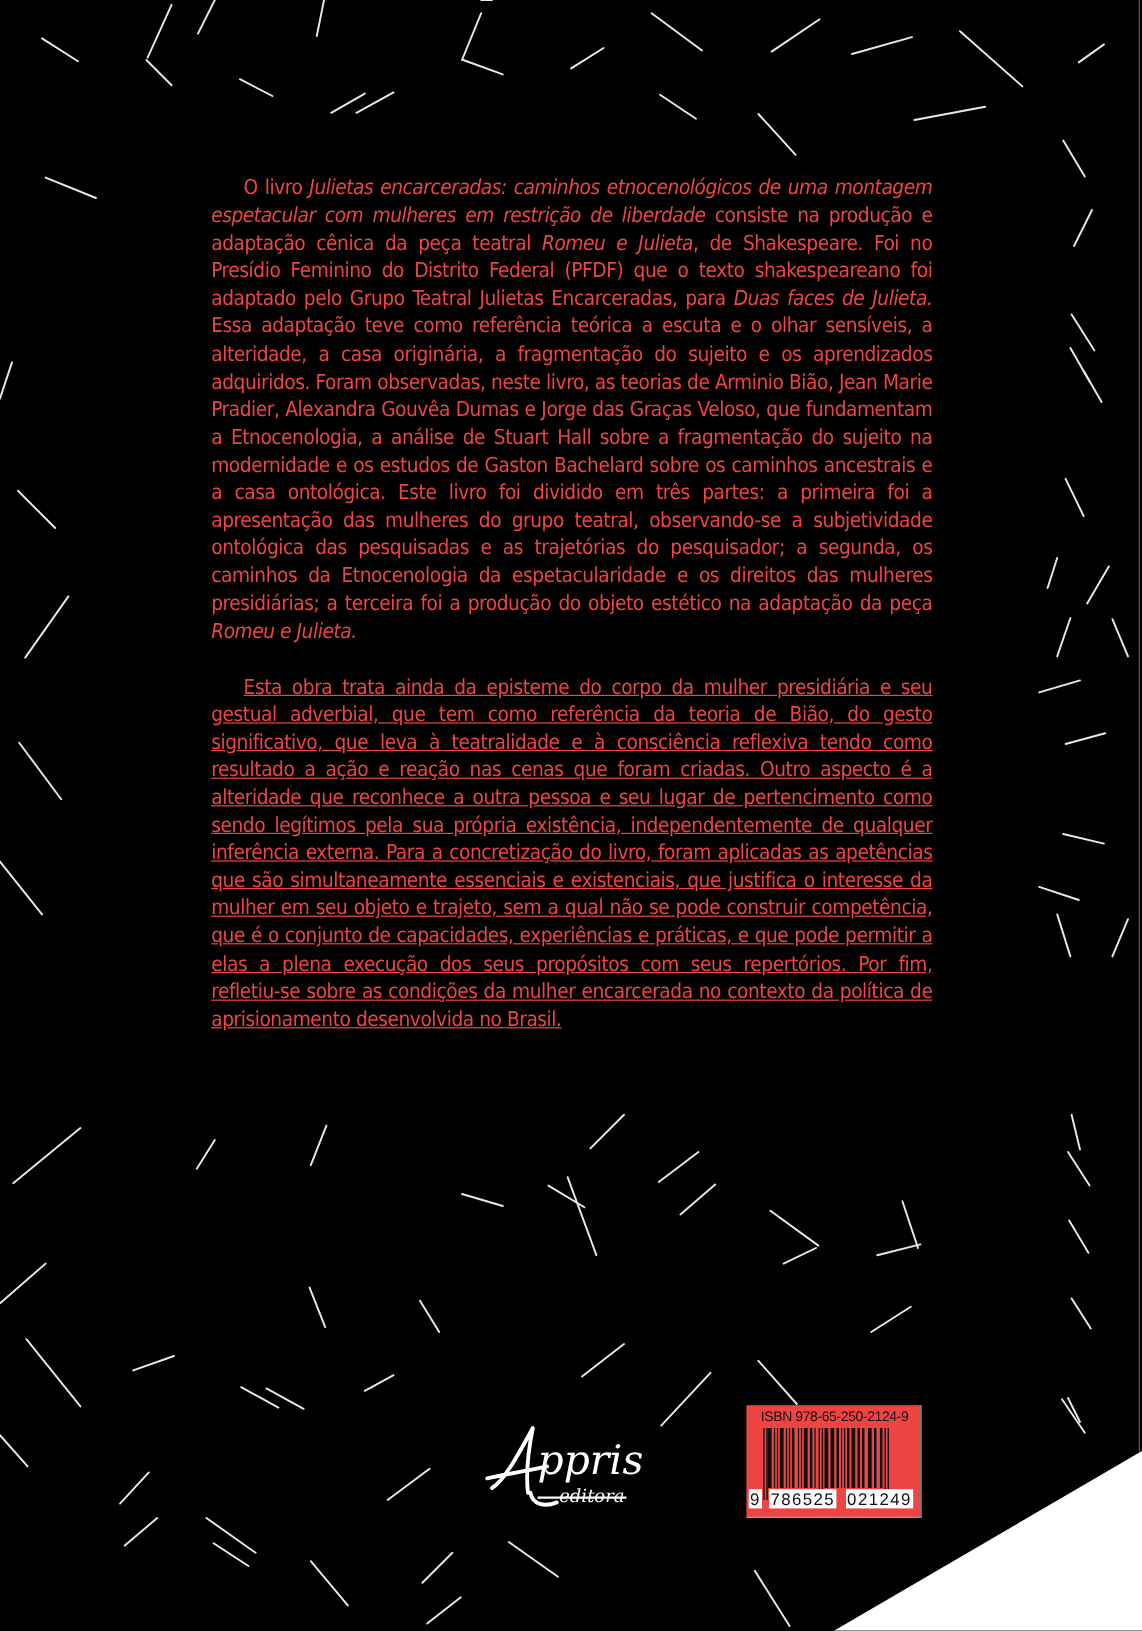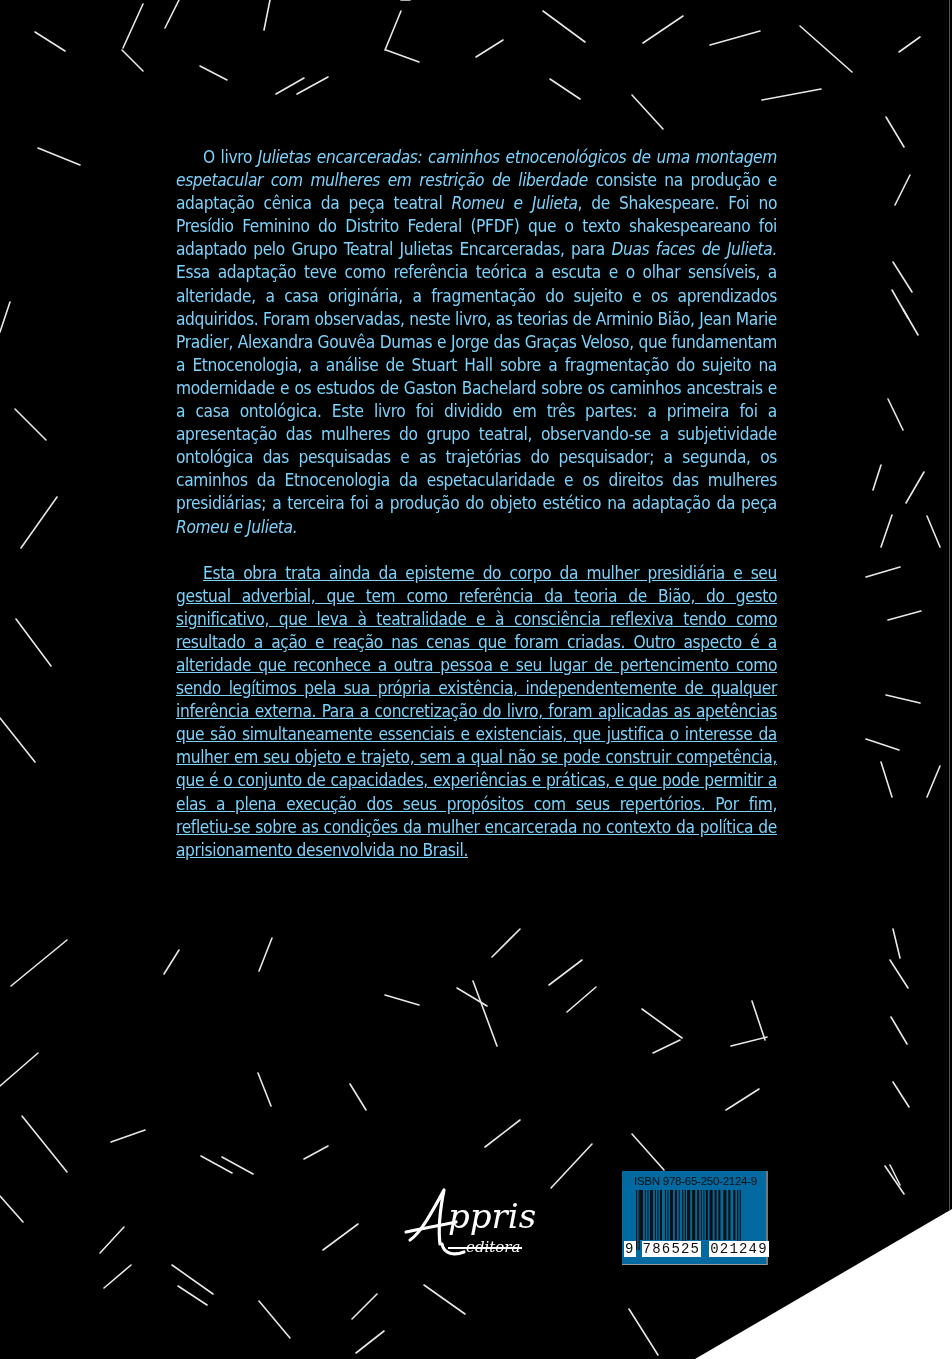--- a/index.html
+++ b/index.html
@@ -5,39 +5,39 @@
   html, body { margin:0; padding:0; }
   body {
     width:952px; height:1359px; background:#000; position:relative; overflow:hidden;
     font-family: "DejaVu Sans Condensed", "Liberation Sans Narrow", "Liberation Sans", sans-serif;
   }
   .right-edge { position:absolute; top:0; right:2px; width:1px; height:1210px; background:#555; }
   .strokes { position:absolute; left:0; top:0; width:952px; height:1359px; }
   .corner { position:absolute; left:0; top:0; width:952px; height:1359px; }
   .blurb {
     position:absolute; left:176px; top:146px; width:601px;
-    color:#7dd3fc; font-size:17.2px; line-height:23.1px;
+    color:#ef4444; font-size:17.2px; line-height:23.1px;
     font-stretch: condensed;
     letter-spacing:-0.35px;
   }
   .blurb p { margin:0; text-align:justify; text-indent:27px; }
   .blurb p + p { margin-top:23px;text-decoration:underline; }
   .blurb i { font-style:italic; }
   .logo { position:absolute; left:404px; top:1182px; width:190px; height:80px; }
   .isbn-box {
     position:absolute; left:622px; top:1171px; width:146px; height:94px;
-    background:#0369a1; border-right:2px solid #777; border-bottom:1px solid #999; box-sizing:border-box;
+    background:#ef4444; border-right:2px solid #777; border-bottom:1px solid #999; box-sizing:border-box;
   }
   .isbn-text {
     position:absolute; left:12px; top:3px; font-family:"Liberation Sans", sans-serif;
     font-size:11.6px; color:#111; letter-spacing:-0.3px; white-space:nowrap;
   }
   .barcode { position:absolute; left:14px; top:19px; width:126px; height:60px; }
   .barcode-digits {
-    position:absolute; left:2px; top:70px; font-family:Liberation Mono, monospace;
+    position:absolute; left:2px; top:70px; font-family:Liberation Sans, sans-serif;
     font-size:14px; color:#111; letter-spacing:1.2px; white-space:nowrap;
     background:transparent;
   }
   .barcode-digits span { background:#fff; padding:0 1px; }
 </style>
 </head>
 <body>
 
 <div class="right-edge"></div>
 

